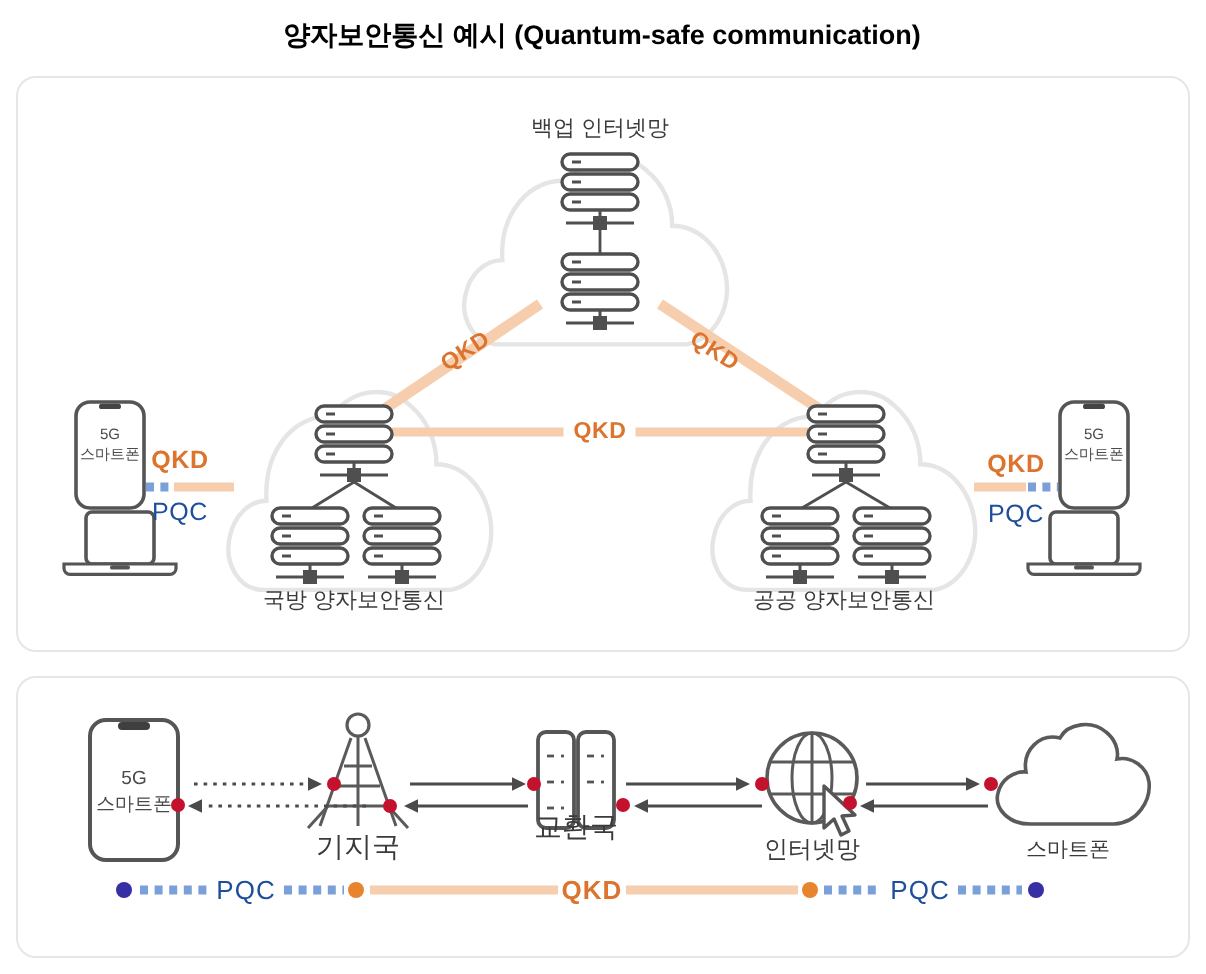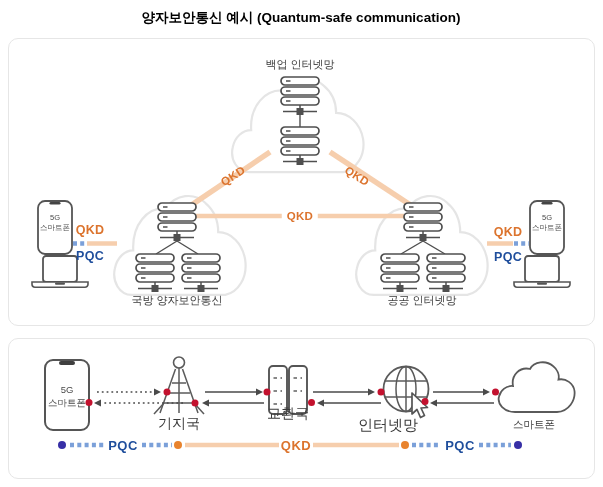--- a/index.html
+++ b/index.html
@@ -7,21 +7,21 @@
        font-family:"Liberation Sans","DejaVu Sans",sans-serif;}
   .panel{position:absolute;border:1.5px solid #E6E6E6;border-radius:10px;background:#fff;box-sizing:border-box;}
   #panel-top{left:8px;top:38px;width:587px;height:288px;}
   #panel-bottom{left:8px;top:338px;width:587px;height:141px;}
   svg.overlay{position:absolute;left:0;top:0;}
   .lbl{position:absolute;transform:translate(-50%,-50%);font-size:11px;color:#3A3A3A;
        white-space:nowrap;text-align:center;}
   .title{position:absolute;left:301px;top:18px;transform:translate(-50%,-50%);
          font-size:13.5px;font-weight:600;color:#000000;white-space:nowrap;}
   .qkd{color:#DC742E;font-weight:700;font-size:11.5px;letter-spacing:.3px;}
-  .pqc{color:#1F4E9C;font-weight:700;font-size:12.5px;letter-spacing:.3px;}
+  .pqc{color:#1F4E9C;font-weight:400;font-size:12.5px;letter-spacing:.3px;}
   .rail{font-size:13px;letter-spacing:.5px;}
   .rot-l{transform:translate(-50%,-50%) rotate(-33deg);}
   .rot-r{transform:translate(-50%,-50%) rotate(33deg);}
   .qkd-mid{background:#fff;padding:0 5px;font-size:11.5px;}
   .phone-txt{font-size:7.5px;line-height:9.5px;color:#4A4A4A;}
   .phone-txt-lg{font-size:9.5px;line-height:13px;color:#4A4A4A;}
 </style>
 </head>
 <body>
 
@@ -183,21 +183,21 @@
     <line x1="479" y1="445" x2="511" y2="445" stroke="#7BA0D9" stroke-width="4.5" stroke-dasharray="4,3.3"></line>
     <circle cx="62" cy="445" r="4" fill="#372FA6"></circle>
     <circle cx="178" cy="445" r="4" fill="#E8832E"></circle>
     <circle cx="405" cy="445" r="4" fill="#E8832E"></circle>
     <circle cx="518" cy="445" r="4" fill="#372FA6"></circle>
   </g>
 </svg>
 
 <div class="lbl" style="left:300px;top:64px">백업 인터넷망</div>
 <div class="lbl" style="left:177px;top:300px">국방 양자보안통신</div>
-<div class="lbl" style="left:422px;top:300px">공공 인터넷망</div>
+<div class="lbl" style="left:422px;top:300px">공공 양자보안통신</div>
 
 <div class="lbl qkd rot-l" style="left:233px;top:176px">QKD</div>
 <div class="lbl qkd rot-r" style="left:357px;top:176px">QKD</div>
 <div class="lbl qkd qkd-mid" style="left:300px;top:216px">QKD</div>
 
 <div class="lbl qkd" style="left:90px;top:230px;font-size:12.5px">QKD</div>
 <div class="lbl pqc" style="left:90px;top:256px">PQC</div>
 <div class="lbl qkd" style="left:508px;top:232px;font-size:12.5px">QKD</div>
 <div class="lbl pqc" style="left:508px;top:257px">PQC</div>
 
@@ -210,18 +210,18 @@
   <div>스마트폰</div>
 </div>
 
 <div class="lbl phone-txt-lg" style="left:67px;top:396px">
   <div>5G</div>
   <div>스마트폰</div>
 </div>
 
 <div class="lbl" style="left:179px;top:424px;font-size:14px">기지국</div>
 <div class="lbl" style="left:288px;top:414px;font-size:14px">교환국</div>
-<div class="lbl" style="left:388px;top:425px;font-size:15px">인터넷망</div>
+<div class="lbl" style="left:406px;top:425px;font-size:12px">인터넷망</div>
 <div class="lbl" style="left:534px;top:425px;font-size:10.5px">스마트폰</div>
 
 <div class="lbl pqc rail" style="left:123px;top:445px">PQC</div>
 <div class="lbl qkd rail" style="left:296px;top:445px;font-size:13px">QKD</div>
 <div class="lbl pqc rail" style="left:460px;top:445px">PQC</div>
 
 </body></html>

